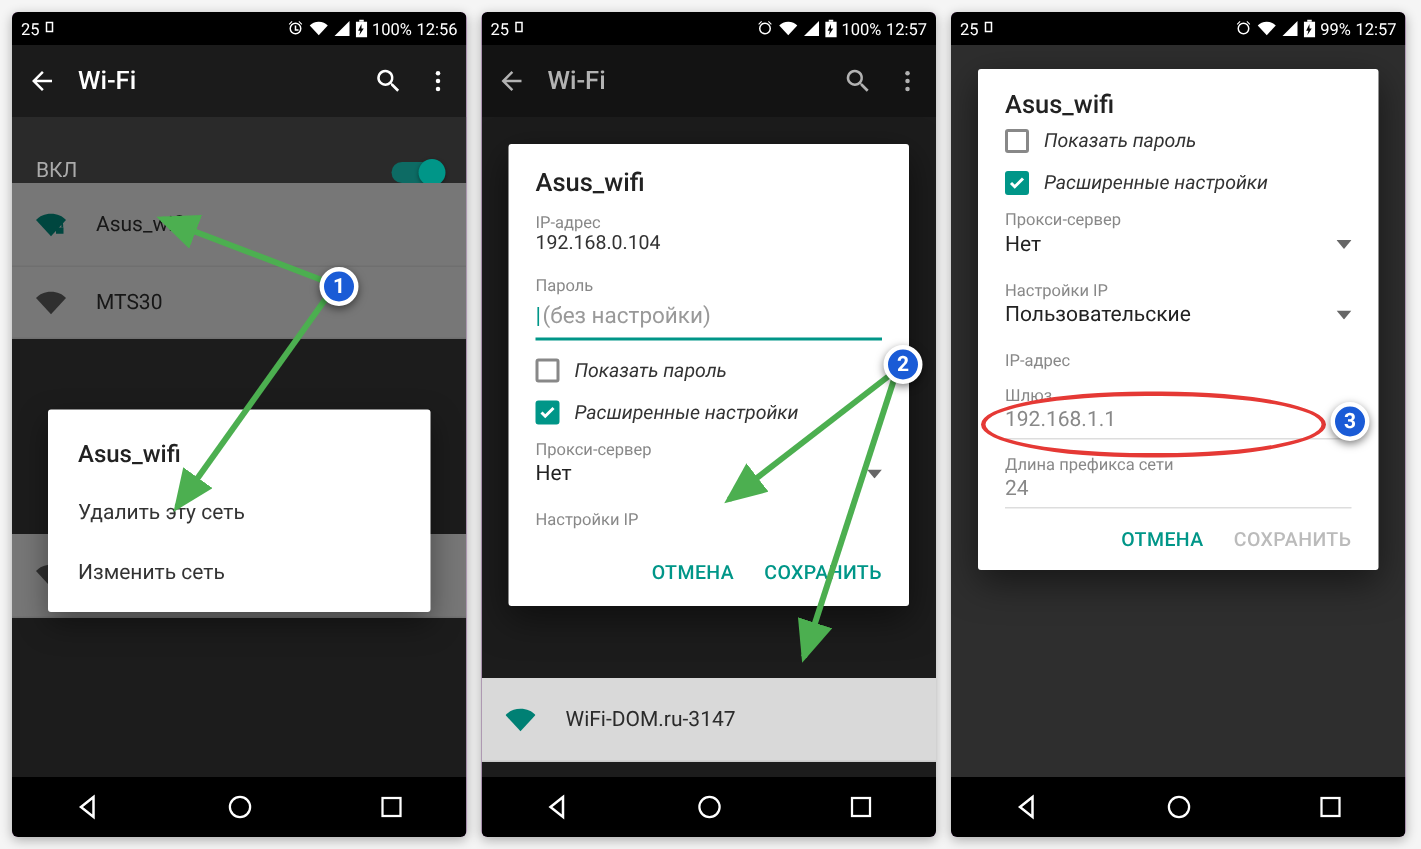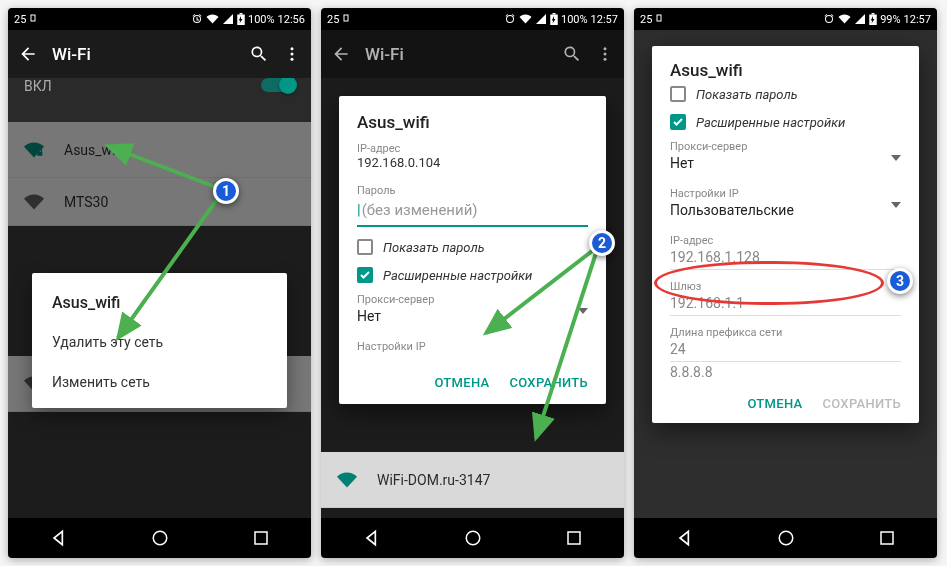--- a/index.html
+++ b/index.html
@@ -51,21 +51,21 @@
     flex: 1;
     background: #333;
     position: relative;
     overflow: hidden;
   }
   .toggle-row {
     height: 44px;
     background: #2a2a2a;
     color: #aaa;
     display: flex;
-    align-items: flex-start;
+    align-items: flex-end;
     justify-content: space-between;
     padding: 0 16px;
     font-size: 14px;
   }
   .switch {
     width: 34px; height: 14px;
     background: #0d6b64;
     border-radius: 7px;
     position: relative;
   }
@@ -128,21 +128,21 @@
     border-radius: 2px;
     box-shadow: 0 8px 24px rgba(0,0,0,.5);
     padding: 16px 18px 6px;
   }
   .dlg-title { font-size: 17px; font-weight: 500; color: #222; margin-bottom: 6px; }
   .field-label { font-size: 11px; color: #888; margin-top: 10px; }
   .field-value { font-size: 14px; color: #333; padding: 2px 0 4px; border-bottom: 1px solid #ddd; }
   .field-input { font-size: 15px; color: #999; padding: 4px 0 6px; border-bottom: 2px solid #009688; }
   .field-input.active::before { content: '|'; color: #009688; margin-right: 1px; }
   .field-select {
-    display: flex; justify-content: space-between; 
+    display: flex; justify-content: space-between; align-items: center;
     font-size: 14px; color: #222; padding: 2px 0 6px;
   }
   .check-row {
     display: flex; align-items: center; gap: 10px;
     margin-top: 12px;
     font-size: 13px; color: #333; font-style: italic;
   }
   .checkbox {
     width: 16px; height: 16px; border: 2px solid #888; border-radius: 2px;
     display: flex; align-items: center; justify-content: center;
@@ -340,21 +340,21 @@
           <path d="M12 3C7 3 2.7 5 0 8l12 13L24 8c-2.7-3-7-5-12-5z"></path>
         </svg>
       <span>WiFi-DOM.ru-3147</span>
     </div>
 
     <div class="dialog" style="top:18px">
       <div class="dlg-title">Asus_wifi</div>
       <div class="field-label">IP-адрес</div>
       <div style="font-size:13px;color:#333;padding-bottom:4px">192.168.0.104</div>
       <div class="field-label">Пароль</div>
-      <div class="field-input active">(без изменений)</div>
+      <div class="field-input active">(без настройки)</div>
 
       <div class="check-row">
         <div class="checkbox"></div>
         <span>Показать пароль</span>
       </div>
       <div class="check-row">
         <div class="checkbox checked">
           <svg width="12" height="12" viewBox="0 0 24 24" fill="none" stroke="#fff" stroke-width="4">
               <path d="M4 12l5 5L20 6"></path>
             </svg>
@@ -468,29 +468,27 @@
 
       <div class="field-label">Настройки IP</div>
       <div class="field-select">
         <span>Пользовательские</span>
         <svg width="10" height="6" viewBox="0 0 10 6" fill="#666">
             <path d="M0 0h10L5 6z"></path>
           </svg>
       </div>
 
       <div class="field-label">IP-адрес</div>
-      <div class="field-value" style="color:#888">192.168.1.128</div>
 
       <div class="field-label">Шлюз</div>
       <div class="field-value" style="color:#888">192.168.1.1</div>
 
       <div class="field-label">Длина префикса сети</div>
       <div class="field-value" style="color:#888">24</div>
 
-      <div style="font-size:14px;color:#888;padding:2px 0 2px">8.8.8.8</div>
 
       <div class="dlg-actions" style="margin-top:6px">
         <span class="dlg-btn">ОТМЕНА</span>
         <span class="dlg-btn disabled">СОХРАНИТЬ</span>
       </div>
     </div>
   </div>
 
   <div class="navbar">
     <svg width="20" height="20" viewBox="0 0 24 24" fill="none" stroke="#fff" stroke-width="2">

